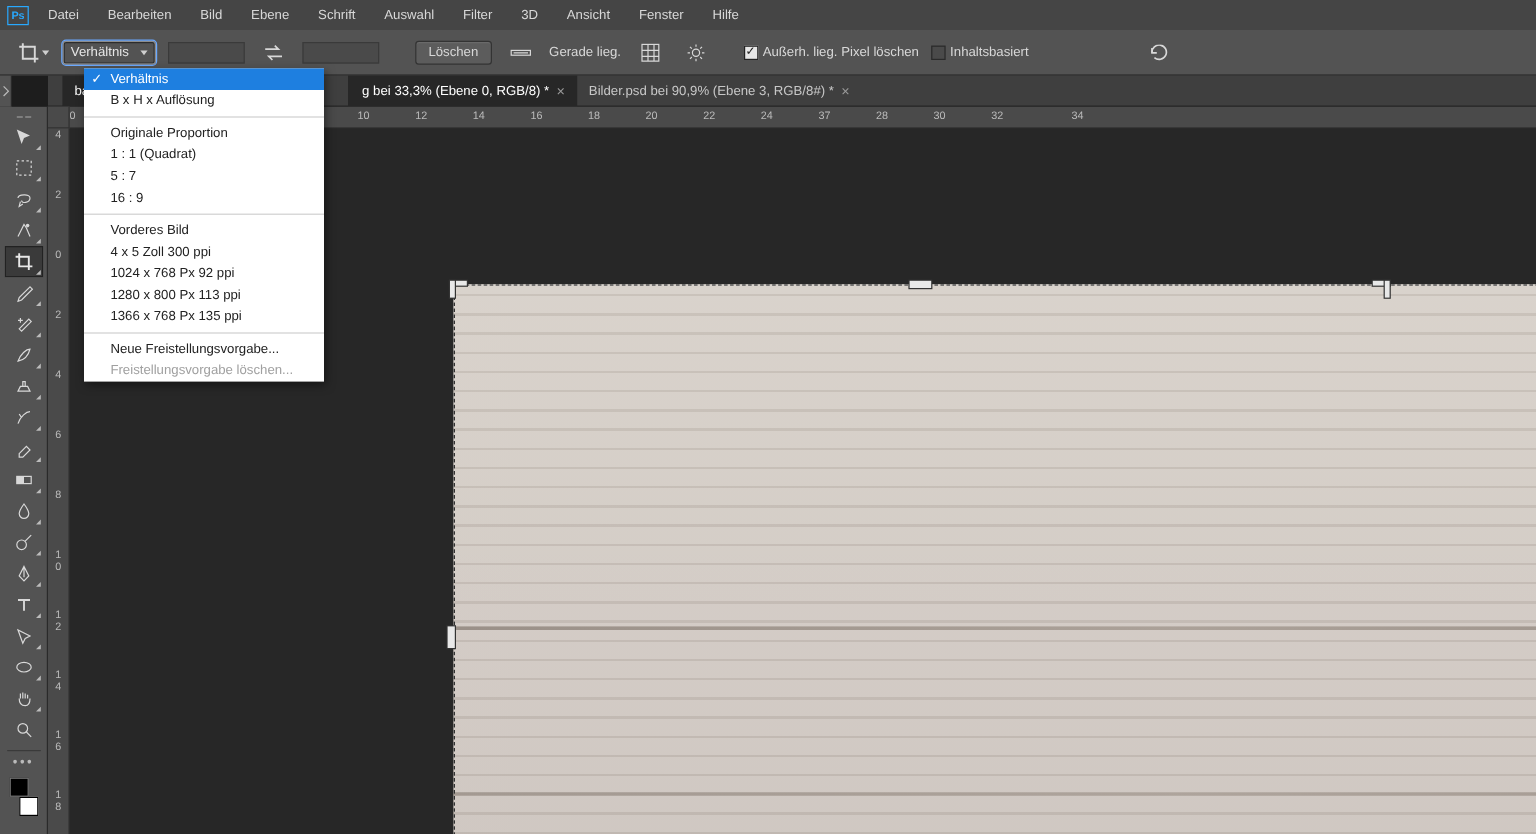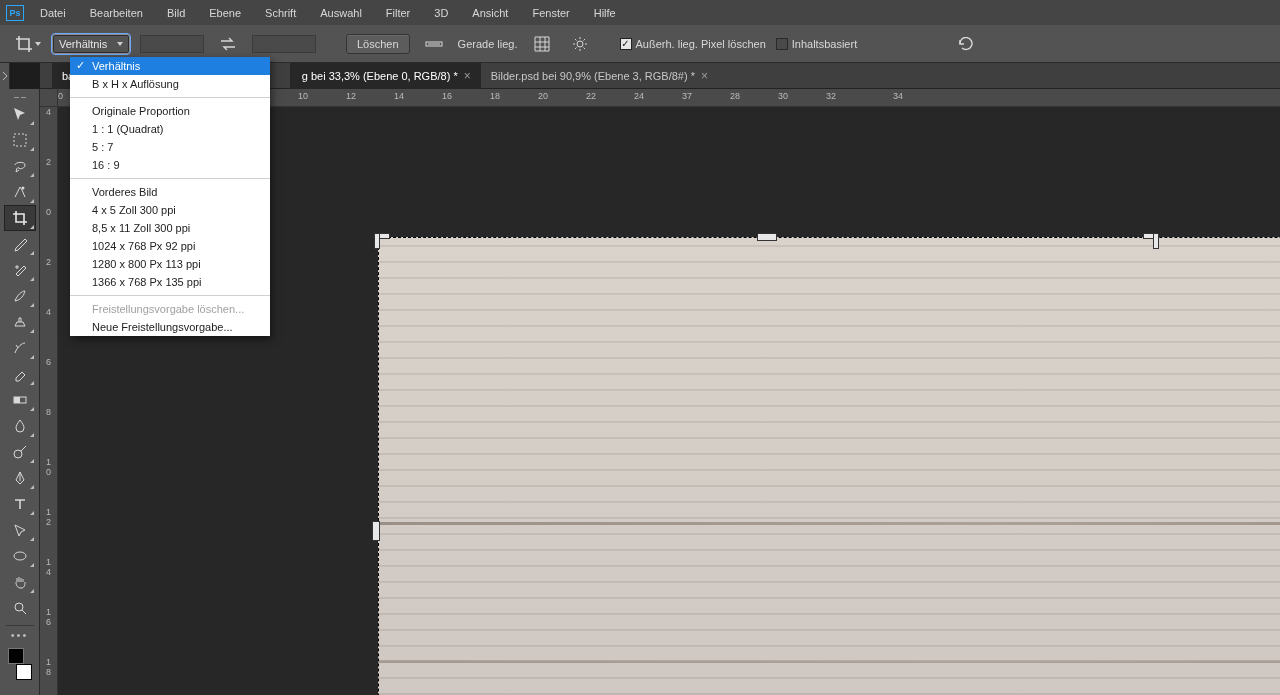--- a/index.html
+++ b/index.html
@@ -578,20 +578,19 @@
     <div class="dd-item selected">Verhältnis</div>
     <div class="dd-item">B x H x Auflösung</div>
     <div class="dd-sep"></div>
     <div class="dd-item">Originale Proportion</div>
     <div class="dd-item">1 : 1 (Quadrat)</div>
     <div class="dd-item">5 : 7</div>
     <div class="dd-item">16 : 9</div>
     <div class="dd-sep"></div>
     <div class="dd-item">Vorderes Bild</div>
     <div class="dd-item">4 x 5 Zoll 300 ppi</div>
-    <div class="dd-item">8,5 x 11 Zoll 300 ppi</div>
     <div class="dd-item">1024 x 768 Px 92 ppi</div>
     <div class="dd-item">1280 x 800 Px 113 ppi</div>
     <div class="dd-item">1366 x 768 Px 135 ppi</div>
     <div class="dd-sep"></div>
+    <div class="dd-item">Neue Freistellungsvorgabe...</div>
     <div class="dd-item disabled">Freistellungsvorgabe löschen...</div>
-    <div class="dd-item">Neue Freistellungsvorgabe...</div>
   </div>
 
 </body></html>

